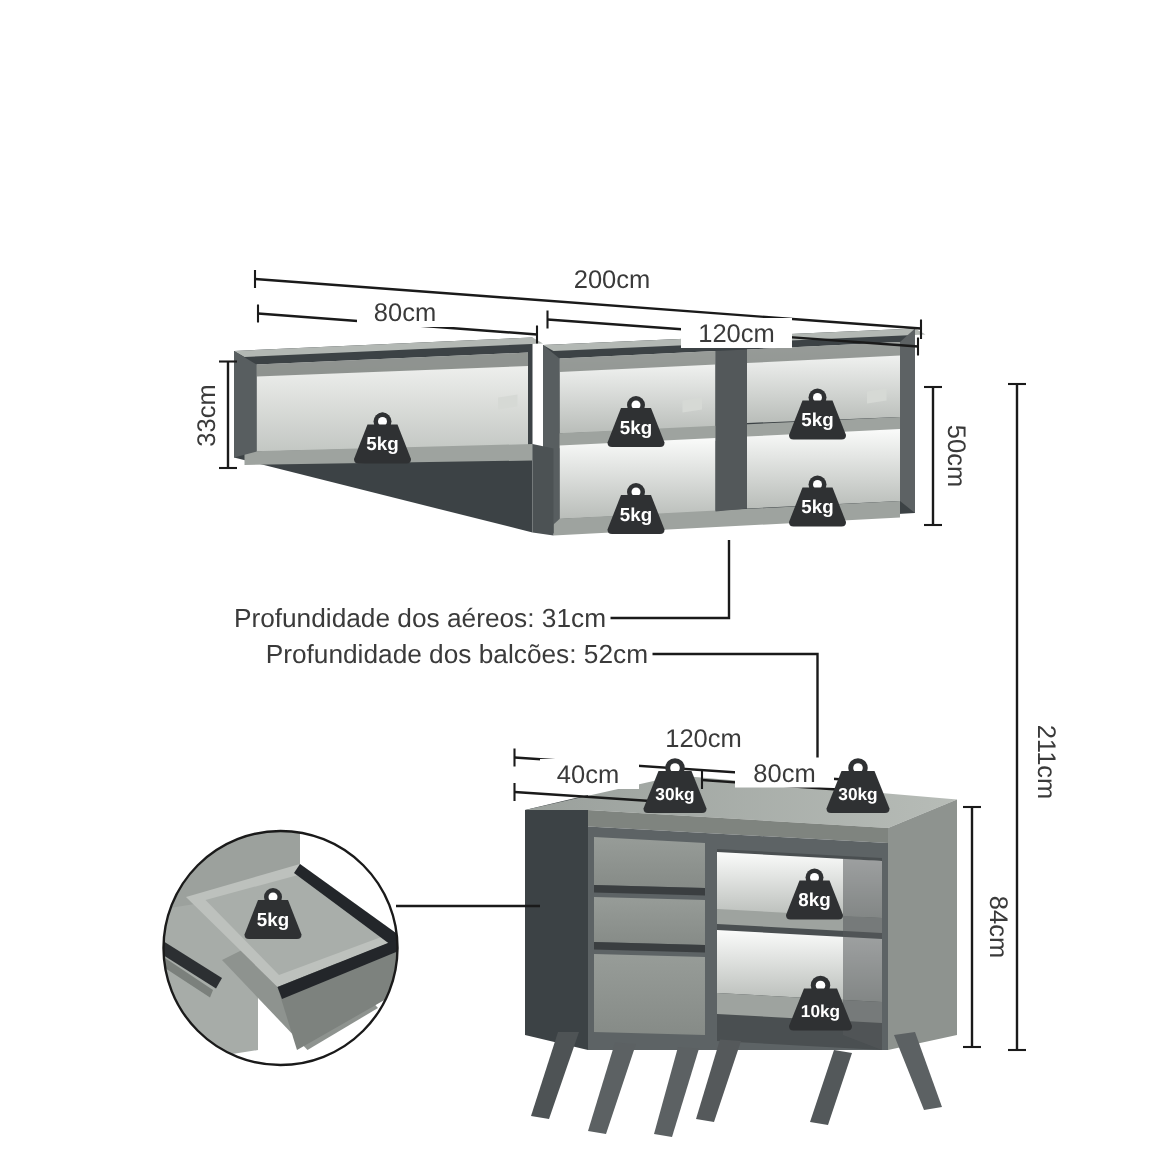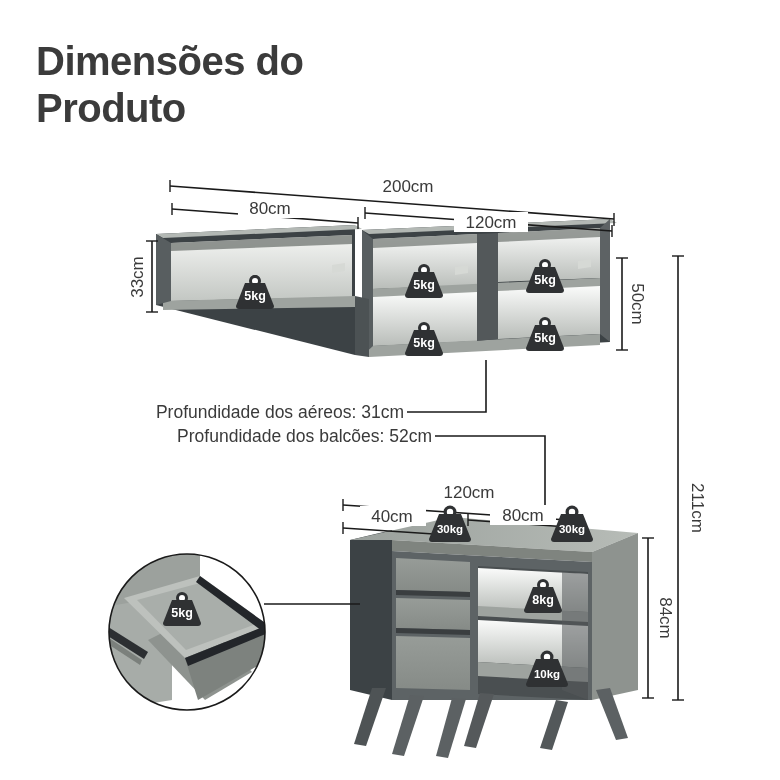--- a/index.html
+++ b/index.html
@@ -52,22 +52,20 @@
     fill:#ffffff;
   }
   .wt-text.sm{font-size:11.5px;}
   .wt-body{fill:#2f3133;}
 </style>
 </head>
 <body>
 
 <div id="root">
 
-  <div class="title">Dimensões do
-Produto</div>
 
   <svg class="scene" viewBox="0 0 780 780">
     <defs>
       <linearGradient id="gInteriorU" x1="0" y1="0" x2="0" y2="1">
         <stop offset="0%" stop-color="#f4f5f3"></stop>
         <stop offset="100%" stop-color="#c3c7c3"></stop>
       </linearGradient>
       <linearGradient id="gInteriorS" x1="0" y1="0" x2="0" y2="1">
         <stop offset="0%" stop-color="#fafbfa"></stop>
         <stop offset="100%" stop-color="#b9bdb9"></stop>

